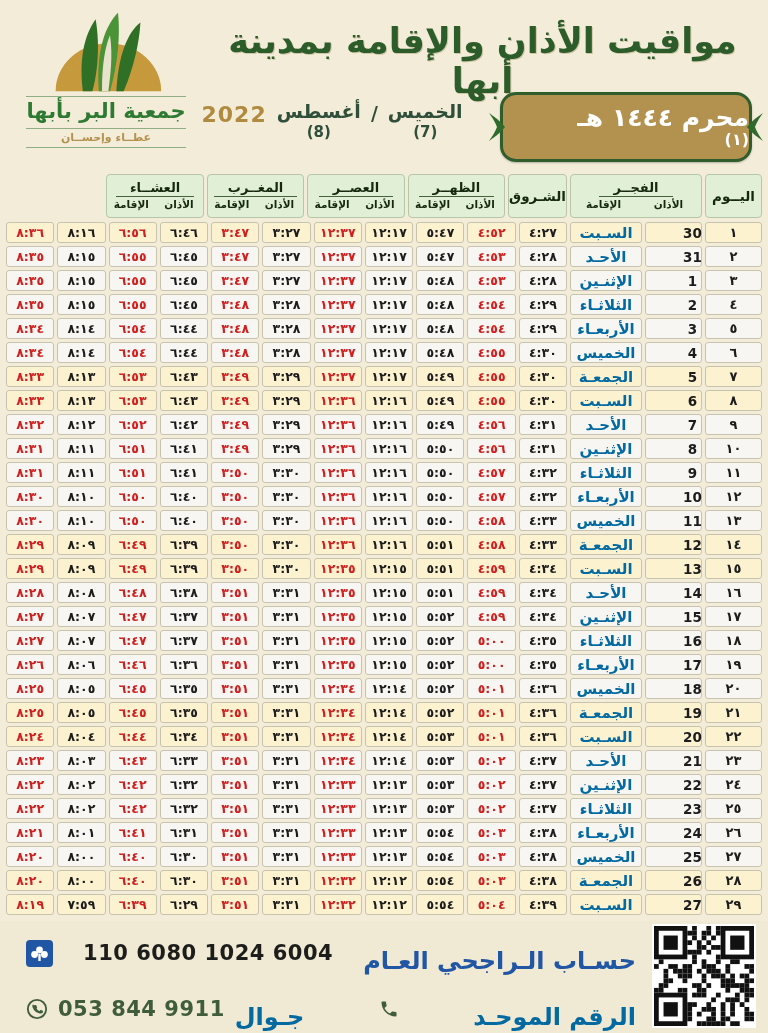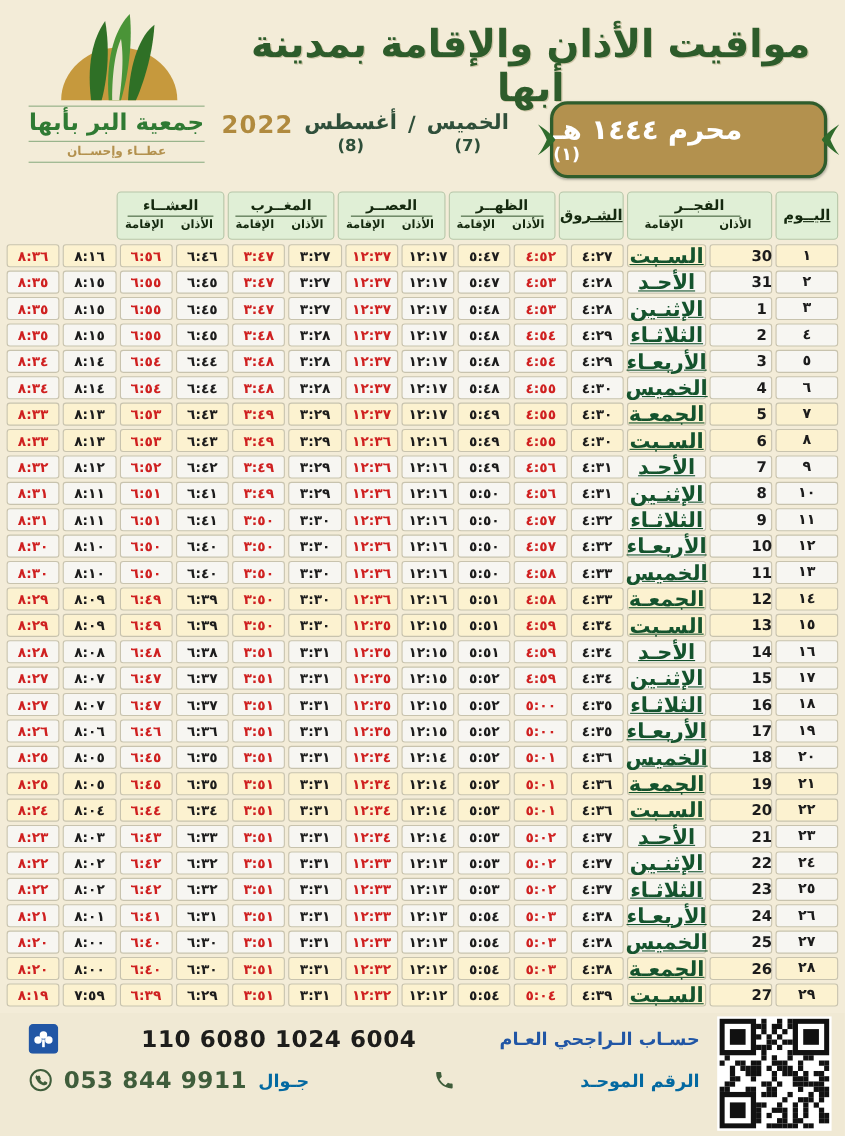--- a/index.html
+++ b/index.html
@@ -23,21 +23,21 @@
     border-bottom:1px solid #8fae84;padding:2px 0 3px;
   }
   .main-title{
     position:absolute;top:21px;right:8px;left:205px;margin:0;
     text-align:center;font-size:35px;font-weight:bold;color:#2d5c2b;
     text-shadow:1px 1px 0 #cfc6a8;line-height:1.15;
   }
   .hijri-badge{
     position:absolute;top:92px;right:16px;width:246px;height:64px;
     background:#b3914e;border:3px solid #2f5d2c;border-radius:16px;
-    display:flex;flex-direction:column;align-items:flex-end;justify-content:center;
+    display:flex;flex-direction:column;align-items:flex-start;justify-content:center;
     color:#ffffff;font-weight:bold;box-shadow:0 1px 2px rgba(0,0,0,.25);
   }
   .hijri-badge .m{font-size:25px;line-height:1;}
   .hijri-badge .p{font-size:16px;line-height:1.2;}
   .badge-leaf{position:absolute;top:18px;}
   .badge-leaf.rt{right:-14px;}
   .badge-leaf.lt{left:-14px;transform:scaleX(-1);}
   .months{
     position:absolute;top:100px;left:198px;width:268px;height:60px;
     display:flex;align-items:flex-start;justify-content:center;gap:10px;
@@ -54,45 +54,45 @@
   .hrow,.grow{display:grid;direction:rtl;grid-template-columns:57px 57px 72px repeat(11,1fr);gap:3px;}
   .hrow{margin-bottom:4px;}
   .hbox{
     background:#e0efd6;border:1px solid #b6c6a8;border-radius:4px;color:#15290f;
     display:flex;flex-direction:column;align-items:center;justify-content:center;
     height:44px;box-sizing:border-box;
   }
   .hbox .gt{font-size:13px;font-weight:bold;border-bottom:1px solid #44633c;padding:0 14px 1px;line-height:1.2;}
   .hbox .gs{display:flex;direction:rtl;width:100%;font-size:10.5px;font-weight:bold;line-height:1.4;}
   .hbox .gs span{flex:1;text-align:center;}
-  .hbox.single{font-size:13.5px;font-weight:bold;text-decoration:underline;}
+  .hbox.single{font-size:13.5px;font-weight:bold;}
   .sp2{grid-column:span 2;}
   .grow{margin-bottom:3px;}
   .c{
     background:#f7f6f2;border:1px solid #c8c3ae;border-radius:3px;height:21px;
     box-sizing:border-box;display:flex;align-items:center;justify-content:center;
     font-weight:bold;font-size:12.5px;color:#1c1c1c;
   }
   .grow.wk .c{background:#fcf2d0;}
   .c.time{direction:ltr;}
   .c.iq{color:#cf2020;}
-  .c.day{font-size:19px;color:#14532d;text-decoration:underline;}
+  .c.day{font-size:15px;color:#0369a1;}
   .c.greg{font-size:13.5px;padding-left:38px;}
   .c.hij{font-size:13px;}
 
   
   .footer{position:absolute;left:0;right:0;bottom:0;height:112px;background:#f0e9d4;}
   .qr{position:absolute;right:12px;top:3px;width:104px;height:104px;background:#ffffff;padding:2px;box-sizing:border-box;}
   .flines{position:absolute;right:132px;left:26px;top:10px;display:flex;flex-direction:column;gap:12px;}
   .fline{display:flex;direction:rtl;align-items:center;gap:10px;justify-content:space-between;}
   .fline .grp{display:flex;direction:rtl;align-items:center;gap:10px;}
   .blue{color:#2156a5;font-weight:bold;}
   .maroon{color:#0369a1;font-weight:bold;}
   .dgreen{color:#3f5d3b;font-weight:bold;}
-  .lbl{font-size:16px;}
+  .lbl{font-size:24px;margin-top:16px;}
   .num{font-size:21px;direction:ltr;letter-spacing:.5px;}
   .num.spread{letter-spacing:5px;}
   .icn{flex:0 0 auto;display:flex;align-items:center;}
 </style>
 </head>
 <body>
 
 <div class="page">
 
   <div class="top">

